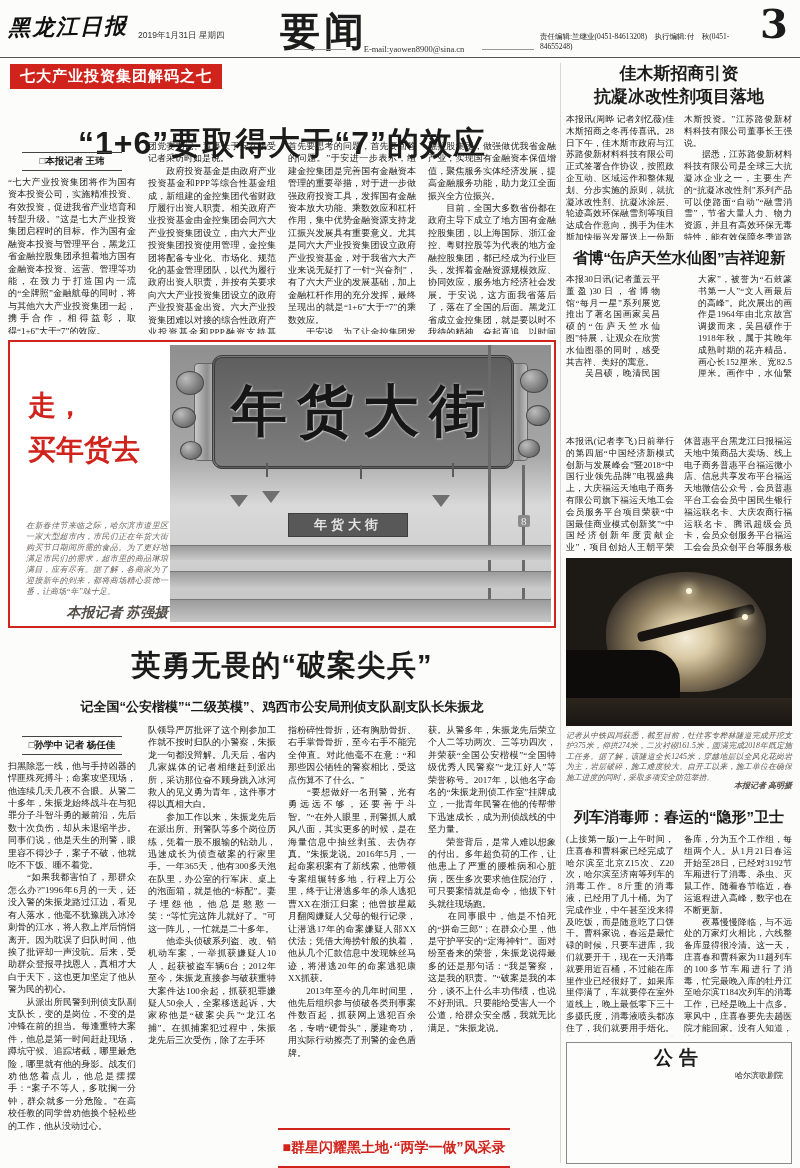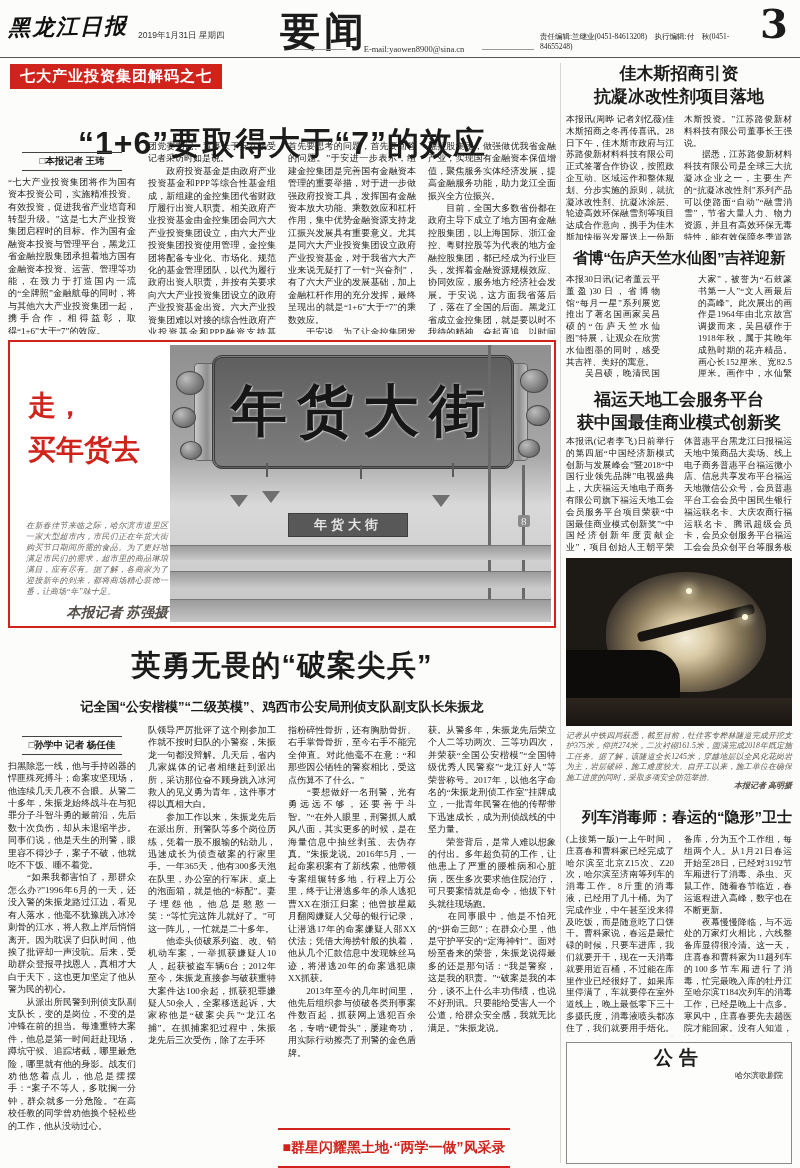--- a/index.html
+++ b/index.html
@@ -69,21 +69,21 @@
         font-weight:bold;font-size:13px;}
   .police-body{left:8px;top:724px;width:548px;height:440px;display:flex;gap:12px;}
   .series-banner{left:278px;top:1128px;width:232px;background:#fcfcfa;border-top:2px solid #d0231c;
         border-bottom:2px solid #d0231c;padding:9px 0;text-align:center;color:#d0231c;
         font-family:"Liberation Sans",sans-serif;font-weight:900;font-size:14px;}
 
   
   .r-head{left:566px;width:226px;text-align:center;font-family:"Liberation Sans",sans-serif;font-weight:900;}
   .r2{font-size:17px;line-height:23px;}
   .r1{font-size:15.5px;line-height:20px;letter-spacing:-0.3px;}
-  .ra1-h{top:62px;} .ra2-h{top:248px;} .ra3-h{top:388px;} .ra4-h{top:808px;font-size:15px;text-align:right;}
+  .ra1-h{top:62px;} .ra2-h{top:248px;} .ra3-h{top:388px;} .ra4-h{top:808px;font-size:15px;}
   .r-body{left:566px;width:226px;display:flex;gap:10px;}
   .r-body .col{font-size:8.8px;line-height:11.8px;}
   .ra1-b{top:114px;height:126px;} .ra2-b{top:274px;height:106px;gap:38px;}
   .ra3-b{top:436px;height:116px;} .ra4-b{top:834px;height:202px;}
 
   .tunnel-photo{left:566px;top:558px;width:226px;height:168px;overflow:hidden;background:#1d1a16;}
   .tp-glow{left:40px;top:14px;width:160px;height:120px;border-radius:50% 50% 45% 45%;
         background:radial-gradient(ellipse at 50% 55%,#f3ecd8 0%,#d8c9a4 22%,#8f7f5f 45%,#4a4136 68%,rgba(29,26,22,0) 85%);}
   .tp-rig{left:-6px;top:92px;width:120px;height:80px;background:#0e0c0a;border-radius:8px 30px 0 0;}
   .tp-arm{left:70px;top:60px;width:120px;height:10px;background:#161310;transform:rotate(-14deg);border-radius:4px;}
@@ -205,24 +205,20 @@
 　　据悉，江苏路俊新材料科技有限公司是全球三大抗凝冰企业之一，主要生产的“抗凝冰改性剂”系列产品可以使路面“自动”“融雪消雪”，节省大量人力、物力资源，并且有高效环保无毒特性，能有效保障冬季道路安全，助力城市绿色发展。项目拟投资1.5亿元，在佳木斯高新区新建一条年产20万吨抗凝冰改性剂生产线，达产后年可实现销售收入20亿元，纳税3亿元。</div>
   </div>
 
   <div class="abs r-head r1 ra2-h">省博“缶庐天竺水仙图”吉祥迎新</div>
   <div class="abs r-body ra2-b">
     <div class="col">本报30日讯(记者董云平 董盈)30日，省博物馆“每月一星”系列展览推出了著名国画家吴昌硕的“缶庐天竺水仙图”特展，让观众在欣赏水仙图墨的同时，感受其吉祥、美好的寓意。
 　　吴昌硕，晚清民国时期著名国画家、书法家、篆刻家，“后海派”代表，杭州西泠印社首任社长，与任伯年、蒲华、虚谷合称为“清末海派四</div>
     <div class="col">大家”，被誉为“石鼓篆书第一人”“文人画最后的高峰”。此次展出的画作是1964年由北京故宫调拨而来，吴昌硕作于1918年秋，属于其晚年成熟时期的花卉精品。画心长152厘米、宽82.5厘米。画作中，水仙繁而不乱，天竺果多而有势，用色冷暖鲜明，对比强烈。整体画面古雅清新，用笔恣意壮阔，增添磅礴之气。</div>
   </div>
 
-  <div class="abs r-head r2 ra3-h">
-    <div>福运天地工会服务平台</div>
-    <div>获中国最佳商业模式创新奖</div>
-  </div>
   <div class="abs r-body ra3-b">
     <div class="col">本报讯(记者李飞)日前举行的第四届“中国经济新模式创新与发展峰会”暨2018“中国行业领先品牌”电视盛典上，大庆福运天地电子商务有限公司旗下福运天地工会会员服务平台项目荣获“中国最佳商业模式创新奖”“中国经济创新年度贡献企业”，项目创始人王朝平荣获“全国最具社会责任诚信企业家”称号。
 　　福运天地工会会员服务平台是国内工会会员第三方服务模式的践行者，截至目前已成功开通线下实</div>
     <div class="col">体普惠平台黑龙江日报福运天地中策商品大卖场、线上电子商务普惠平台福运微小店、信息共享发布平台福运天地微信公众号，会员普惠平台工会会员中国民生银行福运联名卡、大庆农商行福运联名卡、腾讯超级会员卡，会员众创服务平台福运工会会员众创平台等服务板块。通过积极运营，初步形成以工会会员为目标人群的服务模式，累计为大庆近10万名工会会员提供优惠待遇和服务，优惠待遇价值达100余万元。</div>
   </div>
 
   <div class="abs tunnel-photo">
     <div class="abs tp-glow"></div>
     <div class="abs tp-arm"></div>
     <div class="abs tp-rig"></div>

